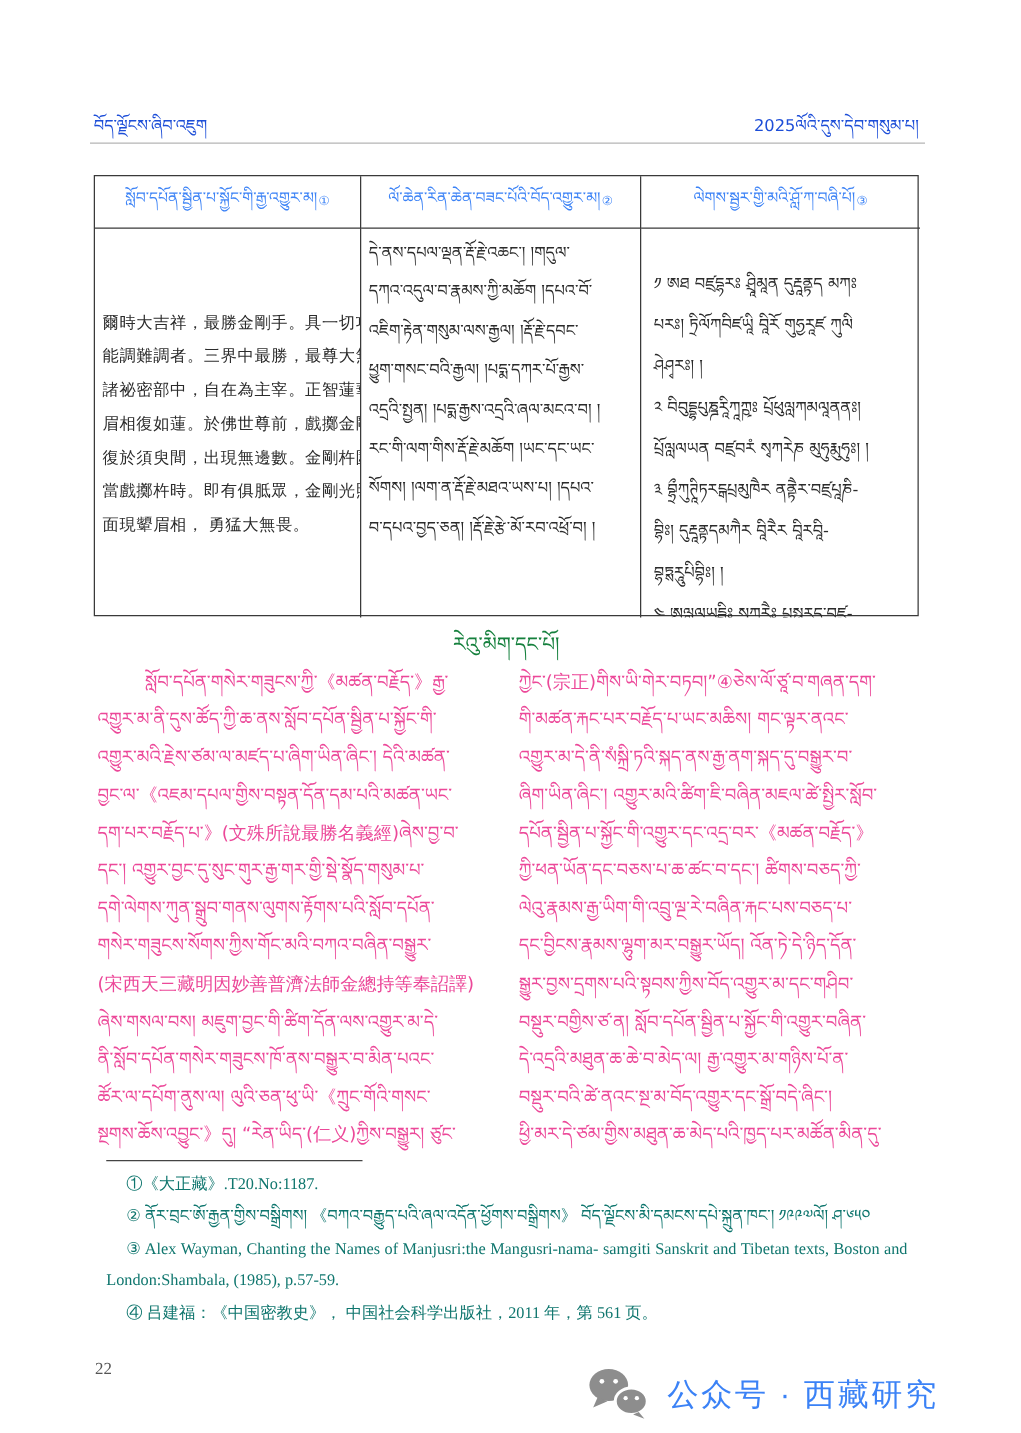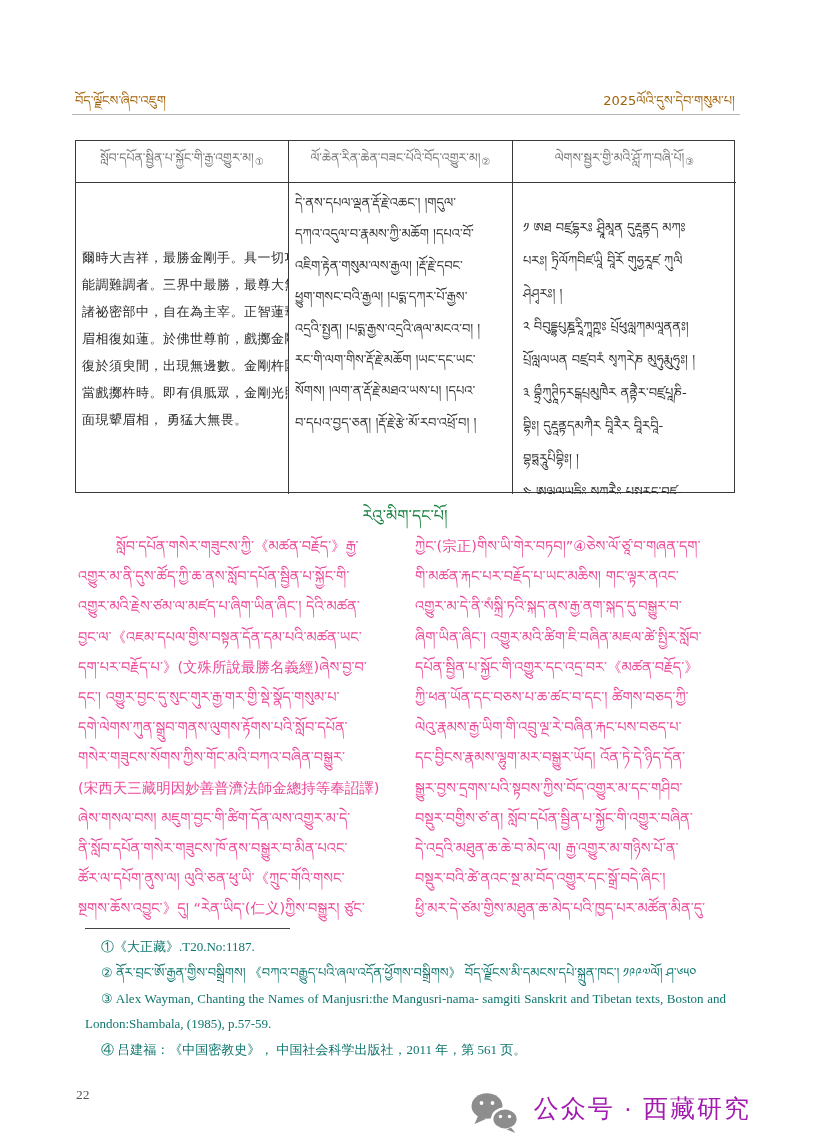--- a/index.html
+++ b/index.html
@@ -4,38 +4,38 @@
 <style>
   html,body{margin:0;padding:0;}
   body{
     width:817px;height:1146px;position:relative;background:#ffffff;
     font-family:"DejaVu Sans", sans-serif;color:#2b2b2b;overflow:hidden;
   }
   
   .running-head{
     position:absolute;left:75px;top:86px;width:660px;
     display:flex;justify-content:space-between;align-items:flex-end;
-    font-size:13px;color:#a16207;
+    font-size:13px;color:#1d4ed8;
   }
   .head-rule{
     position:absolute;left:72px;top:114px;width:668px;height:0;
     border-top:1px solid #b5b5b5;
   }
   
   .cmp-table{
     position:absolute;left:75px;top:140px;width:660px;height:353px;
     display:grid;grid-template-columns:213px 224px 223px;grid-template-rows:42px 311px;
     border:1.5px solid #3a3a3a;box-sizing:border-box;
   }
   .cell{border-right:1px solid #3a3a3a;box-sizing:border-box;overflow:hidden;}
   .cell:nth-child(3n){border-right:none;}
   .th{
     border-bottom:1px solid #3a3a3a;
     display:flex;align-items:center;justify-content:center;
-    font-size:12.5px;color:#737373;white-space:nowrap;
+    font-size:12.5px;color:#3b82f6;white-space:nowrap;
   }
   .th sup{font-size:10px;margin-left:1px;line-height:1;}
   .td{padding:4px 6px;}
   .chinese-cell{display:flex;align-items:center;}
   .cn-line{
     height:27px;line-height:27px;font-size:13px;letter-spacing:.5px;
     font-family:"Liberation Serif", serif;white-space:nowrap;
   }
   .tibetan-cell .bind-line{height:31.4px;line-height:31.4px;font-size:13px;white-space:nowrap;}
   .sanskrit-cell{padding-top:28px;}
@@ -65,21 +65,21 @@
   }
   
   .page-number{
     position:absolute;left:76px;top:1050px;font-size:13.5px;color:#555;
     font-family:"Liberation Serif", serif;
     margin-top:37px;
   }
   
   .footer-badge{
     position:absolute;right:66px;top:1092px;height:46px;
-    display:flex;align-items:flex-start;gap:14px;color:#a21caf;
+    display:flex;align-items:center;gap:14px;color:#3b82f6;
   }
   .footer-badge .label{
     font-size:25px;letter-spacing:2px;font-family:"Liberation Sans", sans-serif;
   }
   .wechat-icon{display:block;}
 </style>
 </head>
 <body>
 
 <div class="running-head">

